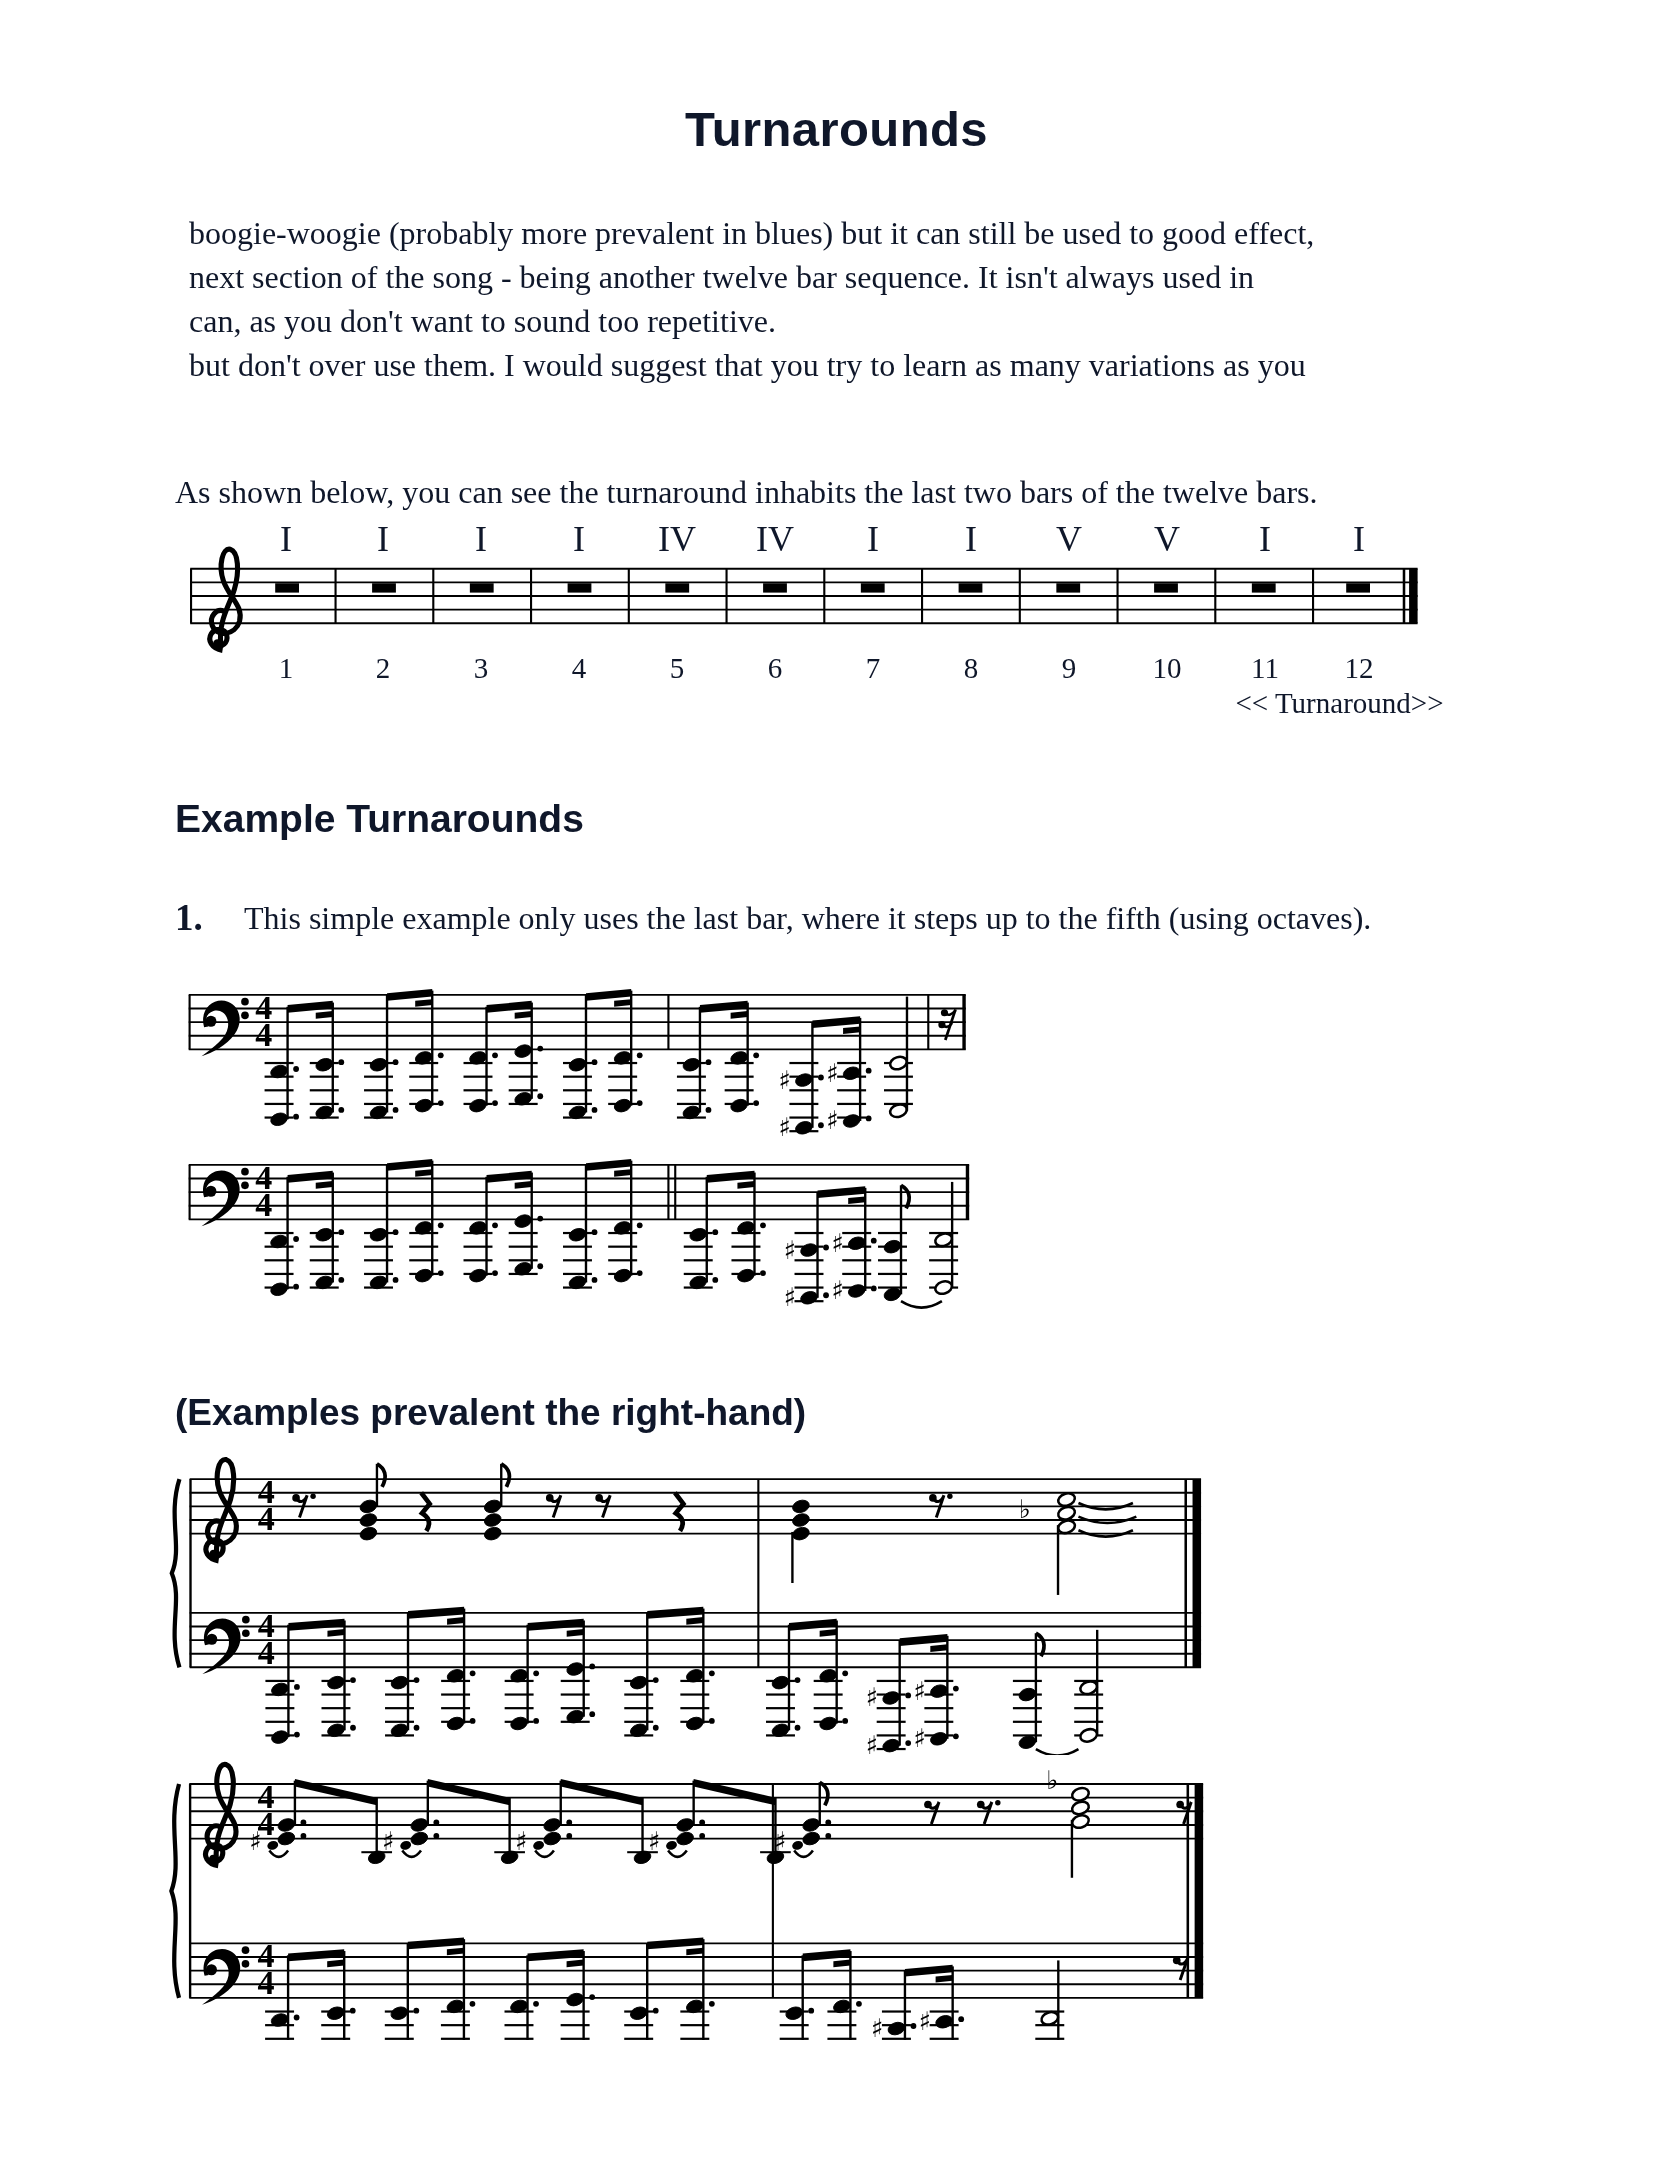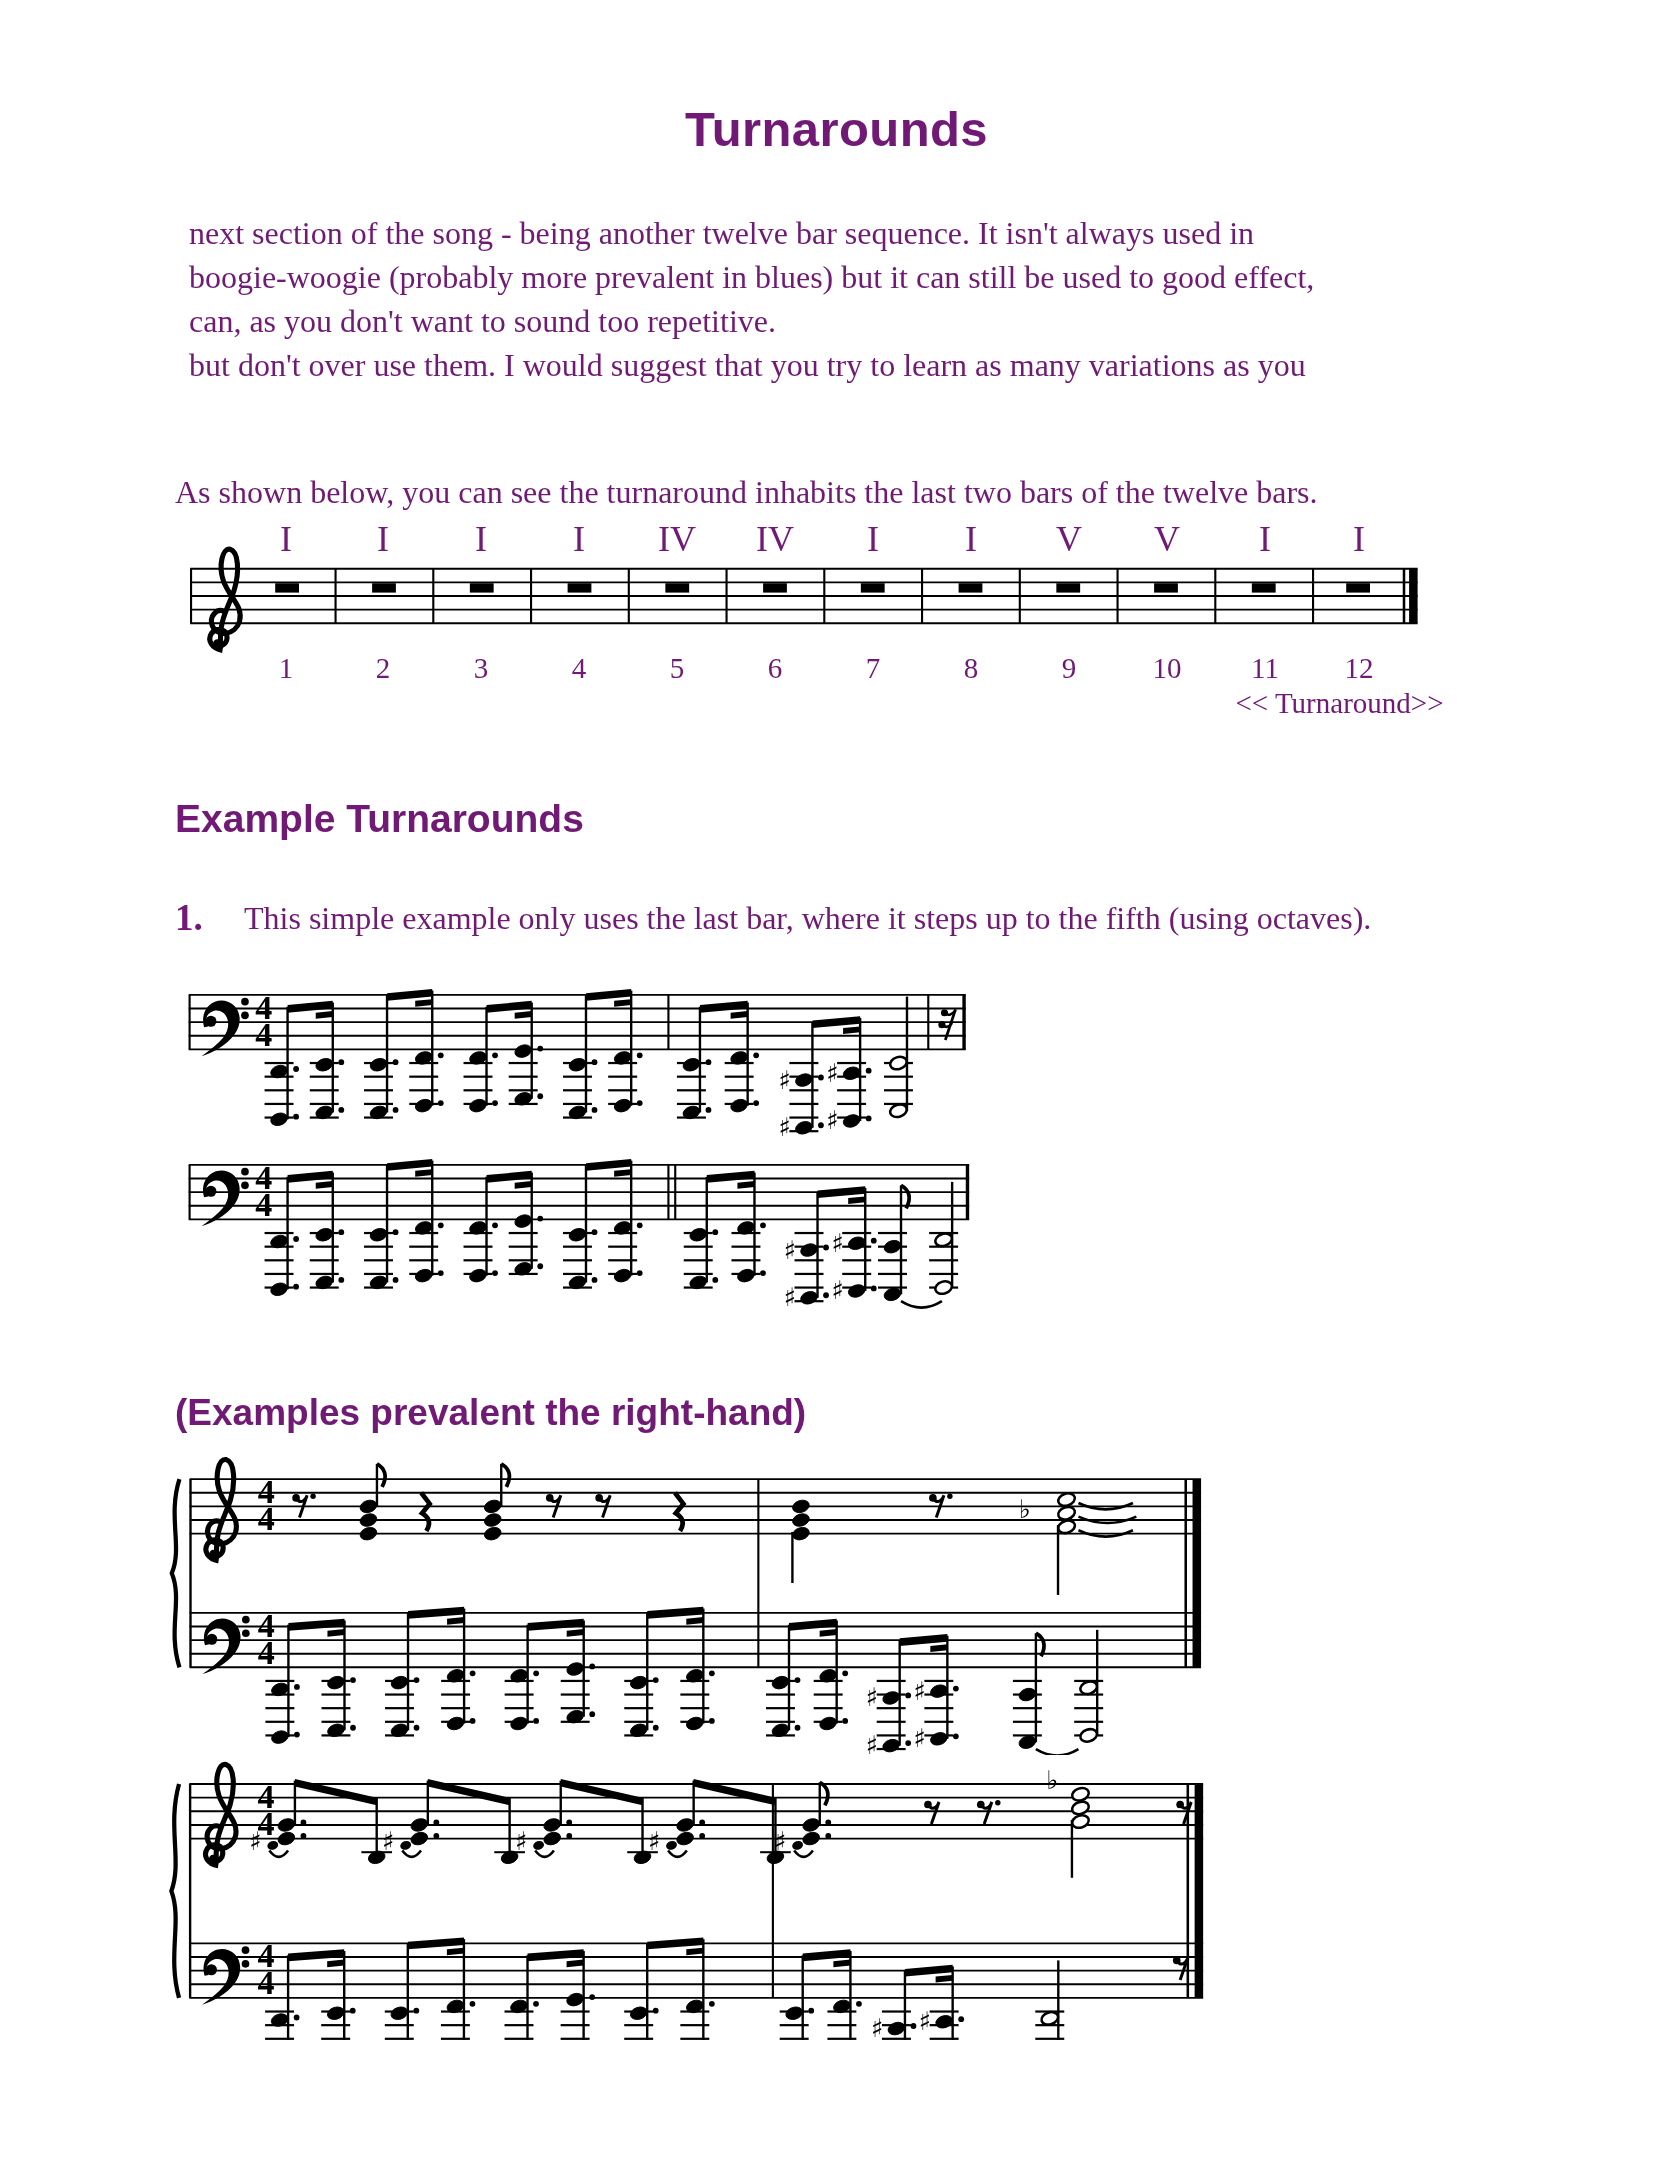--- a/index.html
+++ b/index.html
@@ -1,16 +1,16 @@
 <!DOCTYPE html>
 <html style="font-size:13.6px"><head>
 <meta charset="utf-8">
 <style>
   html,body{margin:0;padding:0;background:#ffffff;}
-  .page{position:relative;width:1673px;height:2040px;background:#fff;color:#701a75;overflow:hidden;}
+  .page{position:relative;width:1673px;height:2040px;background:#fff;color:#0f172a;overflow:hidden;}
   .title{position:absolute;top:101px;left:0;width:100%;text-align:center;
          font:bold 49px "Liberation Sans",sans-serif;letter-spacing:0.4px;}
   .intro{position:absolute;left:189px;top:211px;font:32px "Liberation Serif",serif;line-height:44px;white-space:nowrap;}
   .caption{position:absolute;left:175px;top:474px;font:32px "Liberation Serif",serif;white-space:nowrap;}
   .numeral{position:absolute;top:518px;width:68px;text-align:center;font:36px "Liberation Serif",serif;}
   .barnum{position:absolute;top:652px;width:68px;text-align:center;font:29px "Liberation Serif",serif;}
   .turnlabel{position:absolute;top:687px;left:1233px;width:213px;text-align:center;font:29px "Liberation Serif",serif;}
   .h2{position:absolute;left:175px;top:797px;font:bold 39px "Liberation Sans",sans-serif;}
   .itemnum{position:absolute;left:175px;top:896px;font:bold 37px "Liberation Serif",serif;}
   .itemtext{position:absolute;left:244px;top:900px;font:32px "Liberation Serif",serif;white-space:nowrap;text-align:center;}
@@ -22,22 +22,22 @@
   .acc{font:30px "DejaVu Sans",sans-serif;}
 </style>
 </head>
 <body>
 
 <div class="page">
 
   <div class="title">Turnarounds</div>
 
   <div class="intro">
+    <div>boogie-woogie (probably more prevalent in blues) but it can still be used to good effect,</div>
     <div>next section of the song - being another twelve bar sequence.  It isn't always used in</div>
-    <div>boogie-woogie (probably more prevalent in blues) but it can still be used to good effect,</div>
     <div>can, as you don't want to sound too repetitive.</div>
     <div>but don't over use them. I would suggest that you try to learn as many variations as you</div>
   </div>
 
   <div class="caption">As shown below, you can see the turnaround inhabits the last two bars of the twelve bars.</div>
 
   <span class="numeral" style="left:252px">I</span>
   <span class="numeral" style="left:349px">I</span>
   <span class="numeral" style="left:447px">I</span>
   <span class="numeral" style="left:545px">I</span>

